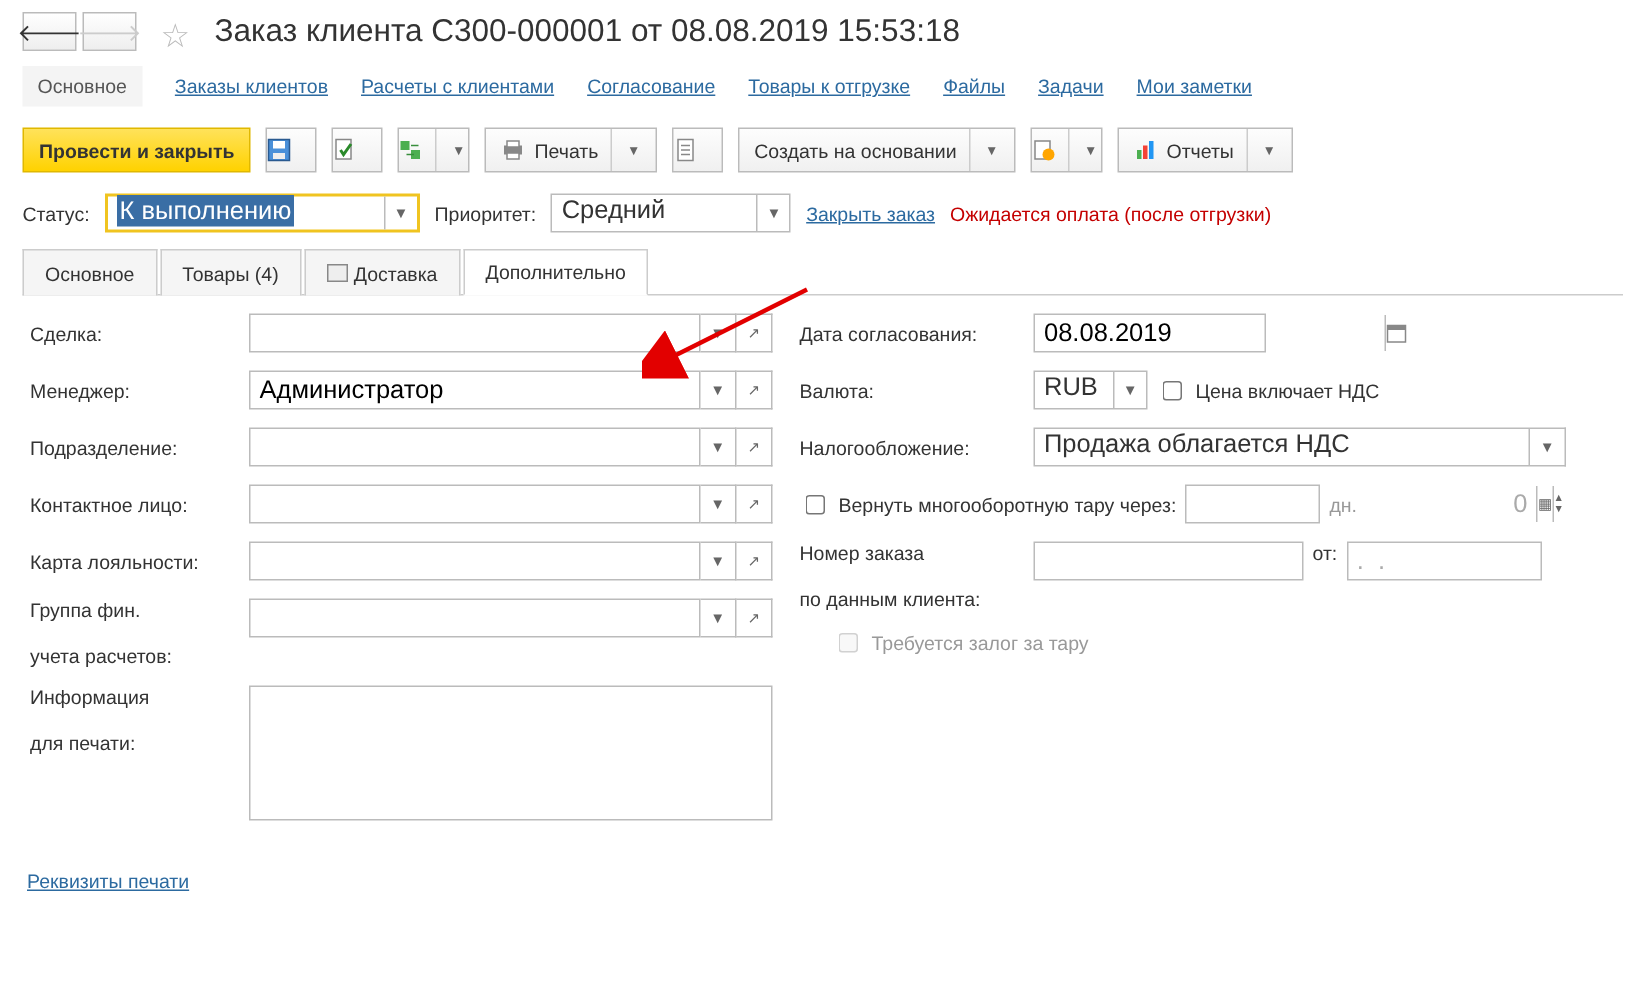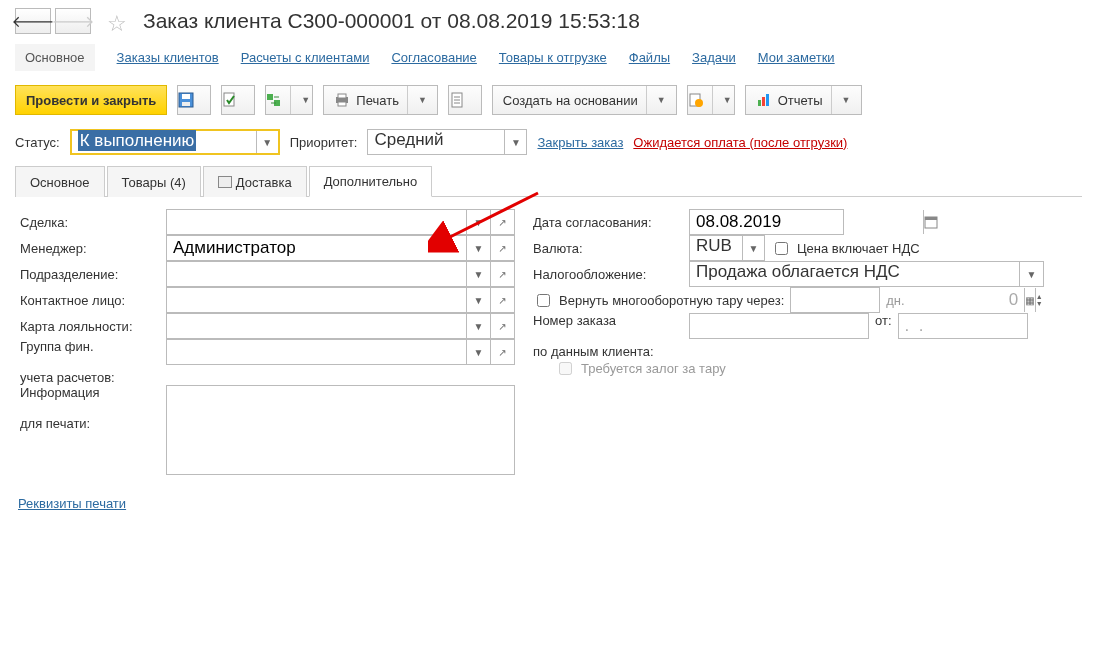--- a/index.html
+++ b/index.html
@@ -120,21 +120,21 @@
   }
   .field.highlight {
     border: 2px solid #f0c420;
   }
   .field .selected-text {
     background: #3a6ea5;
     color: #fff;
     padding: 1px 2px;
   }
   .link-inline { color: #2c6aa0; text-decoration: underline; cursor: pointer; }
-  .link-red { color: #c40000; text-decoration: underline; cursor: pointer; }
+  .link-red { color: #c40000; cursor: pointer; }
   .tabs {
     display: flex;
     border-bottom: 1px solid #ccc;
     margin: 0 15px;
   }
   .tab {
     padding: 7px 14px;
     border: 1px solid #ccc;
     border-bottom: none;
     background: #f5f5f5;
@@ -153,20 +153,21 @@
   .form-area {
     padding: 12px 20px;
     display: flex;
     gap: 18px;
   }
   .form-col-left { width: 495px; }
   .form-col-right { flex: 1; }
   .form-row {
     display: flex;
     align-items: center;
+    margin-bottom: 12px;
     gap: 6px;
   }
   .form-row .row-label { width: 140px; flex-shrink: 0; }
   .form-row .row-field { flex: 1; }
   .ctl-group { display: flex; }
   .ctl-group .field { flex: 1; }
   .ctl-group .mini-btn {
     width: 24px;
     height: 26px;
     border: 1px solid #bbb;

